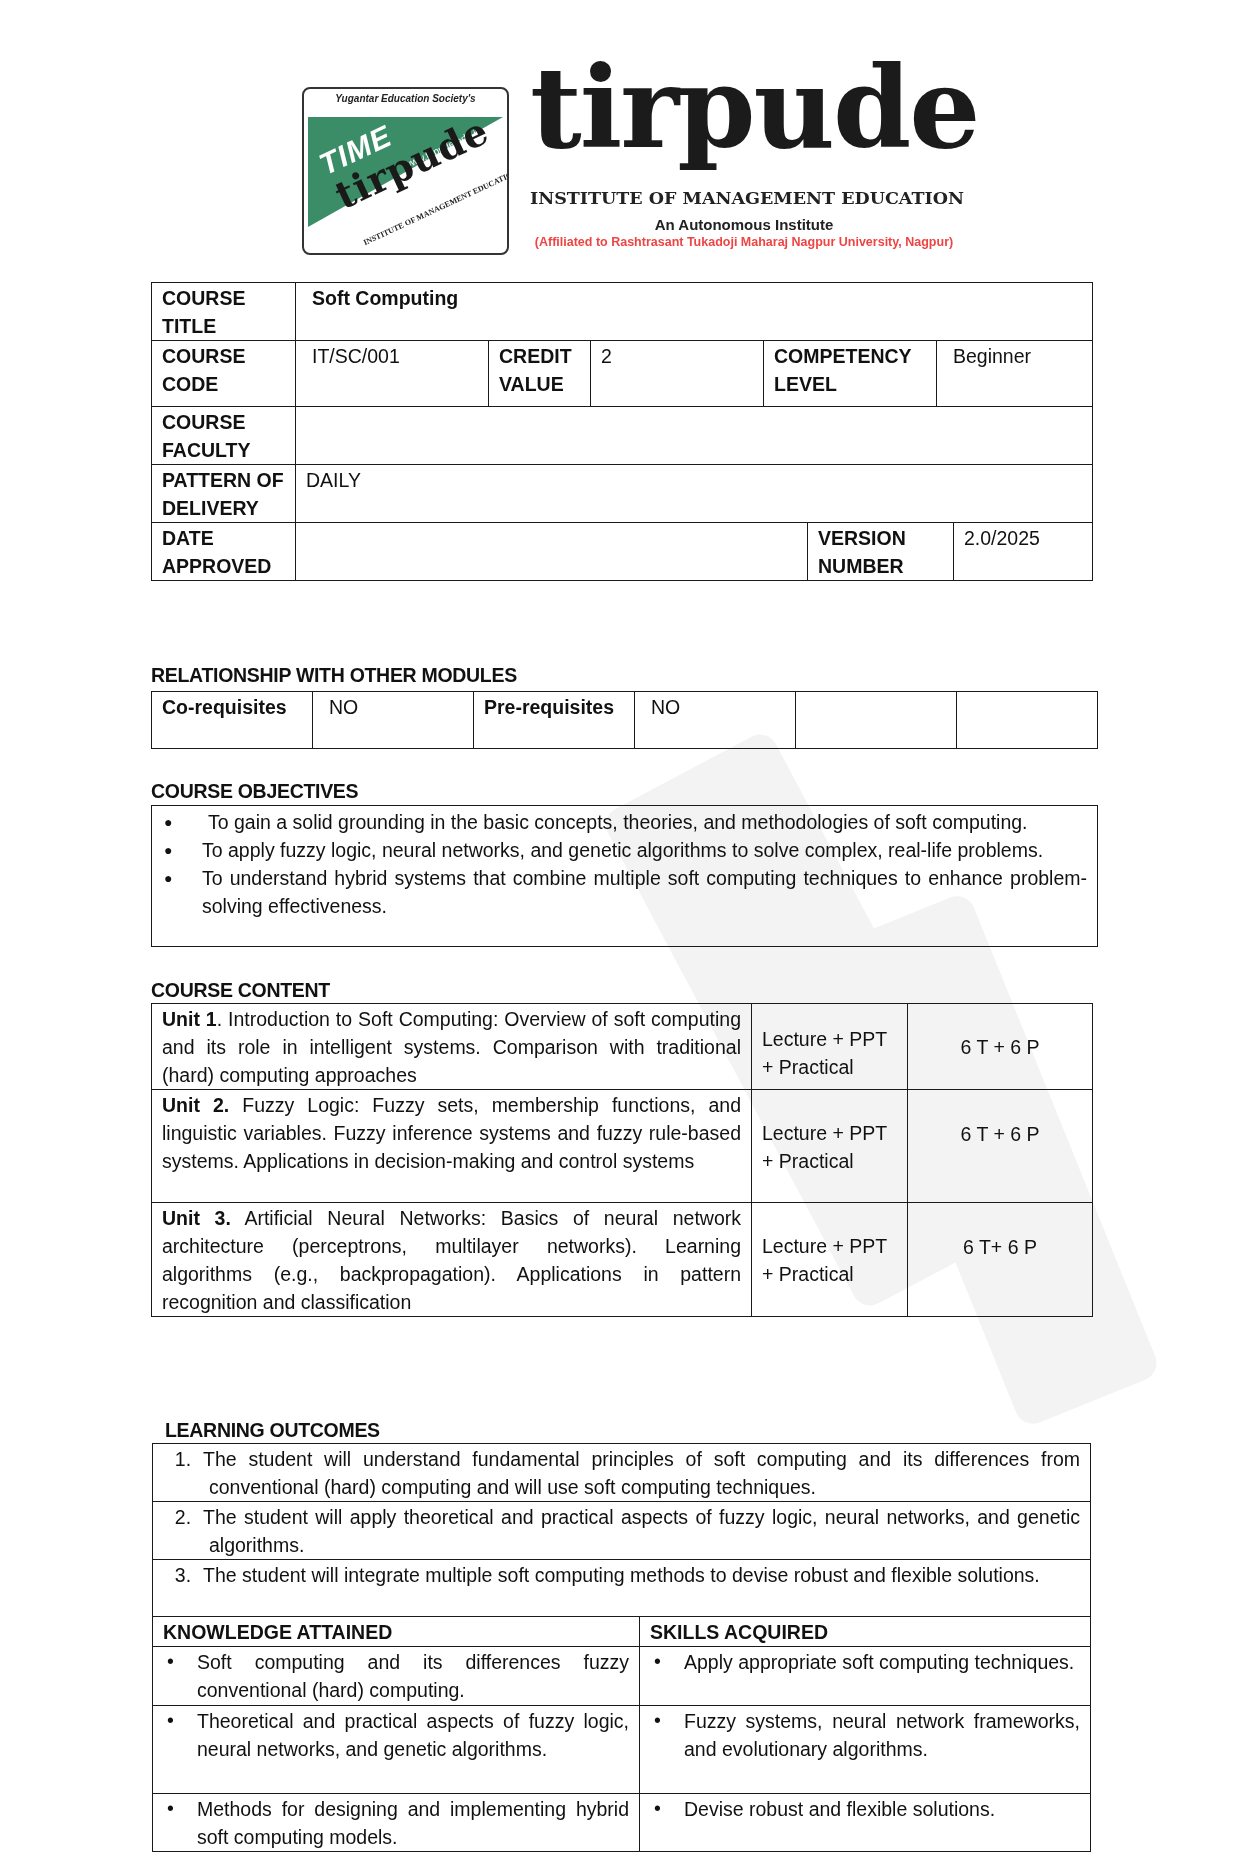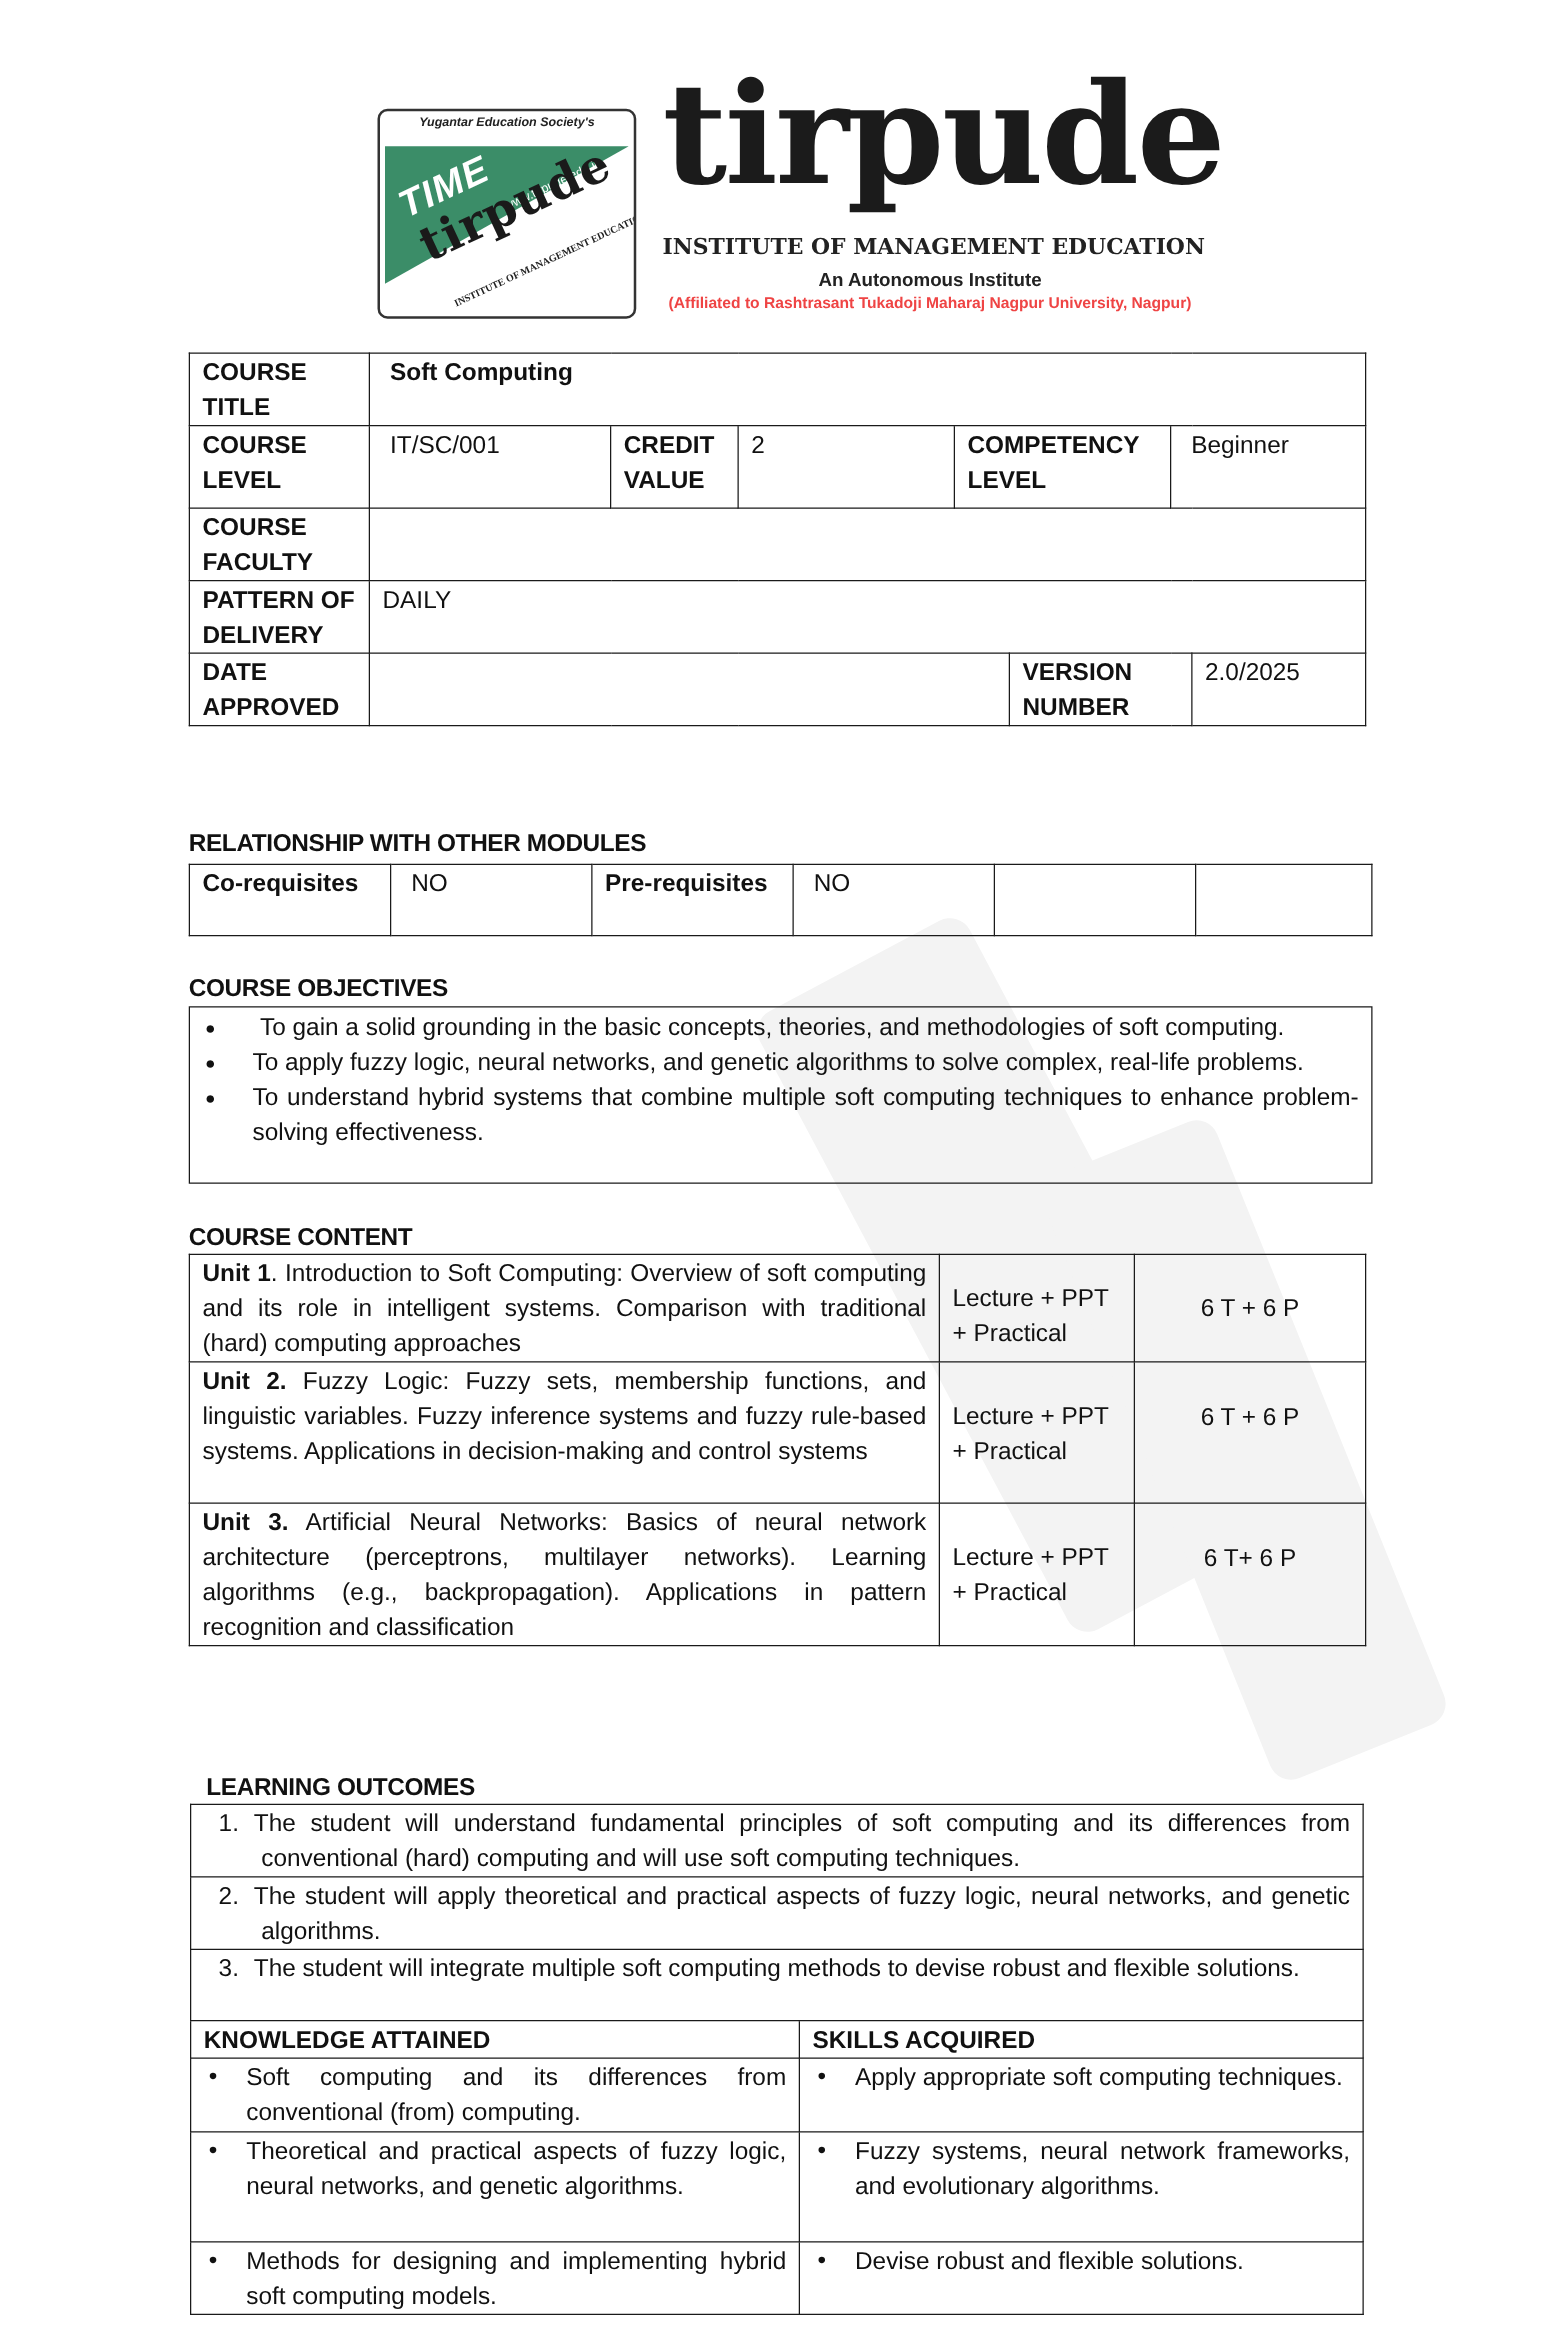--- a/index.html
+++ b/index.html
@@ -77,21 +77,21 @@
       <col style="width:129px">
       <col style="width:17px">
       <col style="width:139px">
   </colgroup>
   <tbody>
       <tr style="height:57px">
     <td class="b">COURSE TITLE</td>
     <td class="b" colspan="8" style="padding-left:16px">Soft Computing</td>
   </tr>
   <tr style="height:66px">
-    <td class="b">COURSE LEVEL</td>
+    <td class="b">COURSE CODE</td>
     <td style="padding-left:16px">IT/SC/001</td>
     <td class="b">CREDIT VALUE</td>
     <td colspan="2">2</td>
     <td class="b" colspan="2">COMPETENCY LEVEL</td>
     <td colspan="2" style="padding-left:16px">Beginner</td>
   </tr>
   <tr style="height:57px">
     <td class="b">COURSE FACULTY</td>
     <td colspan="8"></td>
   </tr>
@@ -181,21 +181,21 @@
     <td colspan="2" class="just lo-cell"><span class="ol-num">2.</span><span>The student will apply theoretical and practical aspects of fuzzy logic, neural networks, and genetic algorithms.</span></td>
   </tr>
   <tr style="height:57px">
     <td colspan="2" class="just lo-cell"><span class="ol-num">3.</span><span>The student will integrate multiple soft computing methods to devise robust and flexible solutions.</span></td>
   </tr>
   <tr style="height:29px">
     <td class="b">KNOWLEDGE ATTAINED</td>
     <td class="b">SKILLS ACQUIRED</td>
   </tr>
   <tr style="height:59px">
-    <td class="just bul"><span class="dot">•</span><span>Soft computing and its differences from conventional (from) computing.</span></td>
+    <td class="just bul"><span class="dot">•</span><span>Soft computing and its differences fuzzy conventional (hard) computing.</span></td>
     <td class="just bul"><span class="dot">•</span><span>Apply appropriate soft computing techniques.</span></td>
   </tr>
   <tr style="height:88px">
     <td class="just bul"><span class="dot">•</span><span>Theoretical and practical aspects of fuzzy logic, neural networks, and genetic algorithms.</span></td>
     <td class="just bul"><span class="dot">•</span><span>Fuzzy systems, neural network frameworks, and evolutionary algorithms.</span></td>
   </tr>
   <tr style="height:58px">
     <td class="just bul"><span class="dot">•</span><span>Methods for designing and implementing hybrid soft computing models.</span></td>
     <td class="just bul"><span class="dot">•</span><span>Devise robust and flexible solutions.</span></td>
   </tr>

